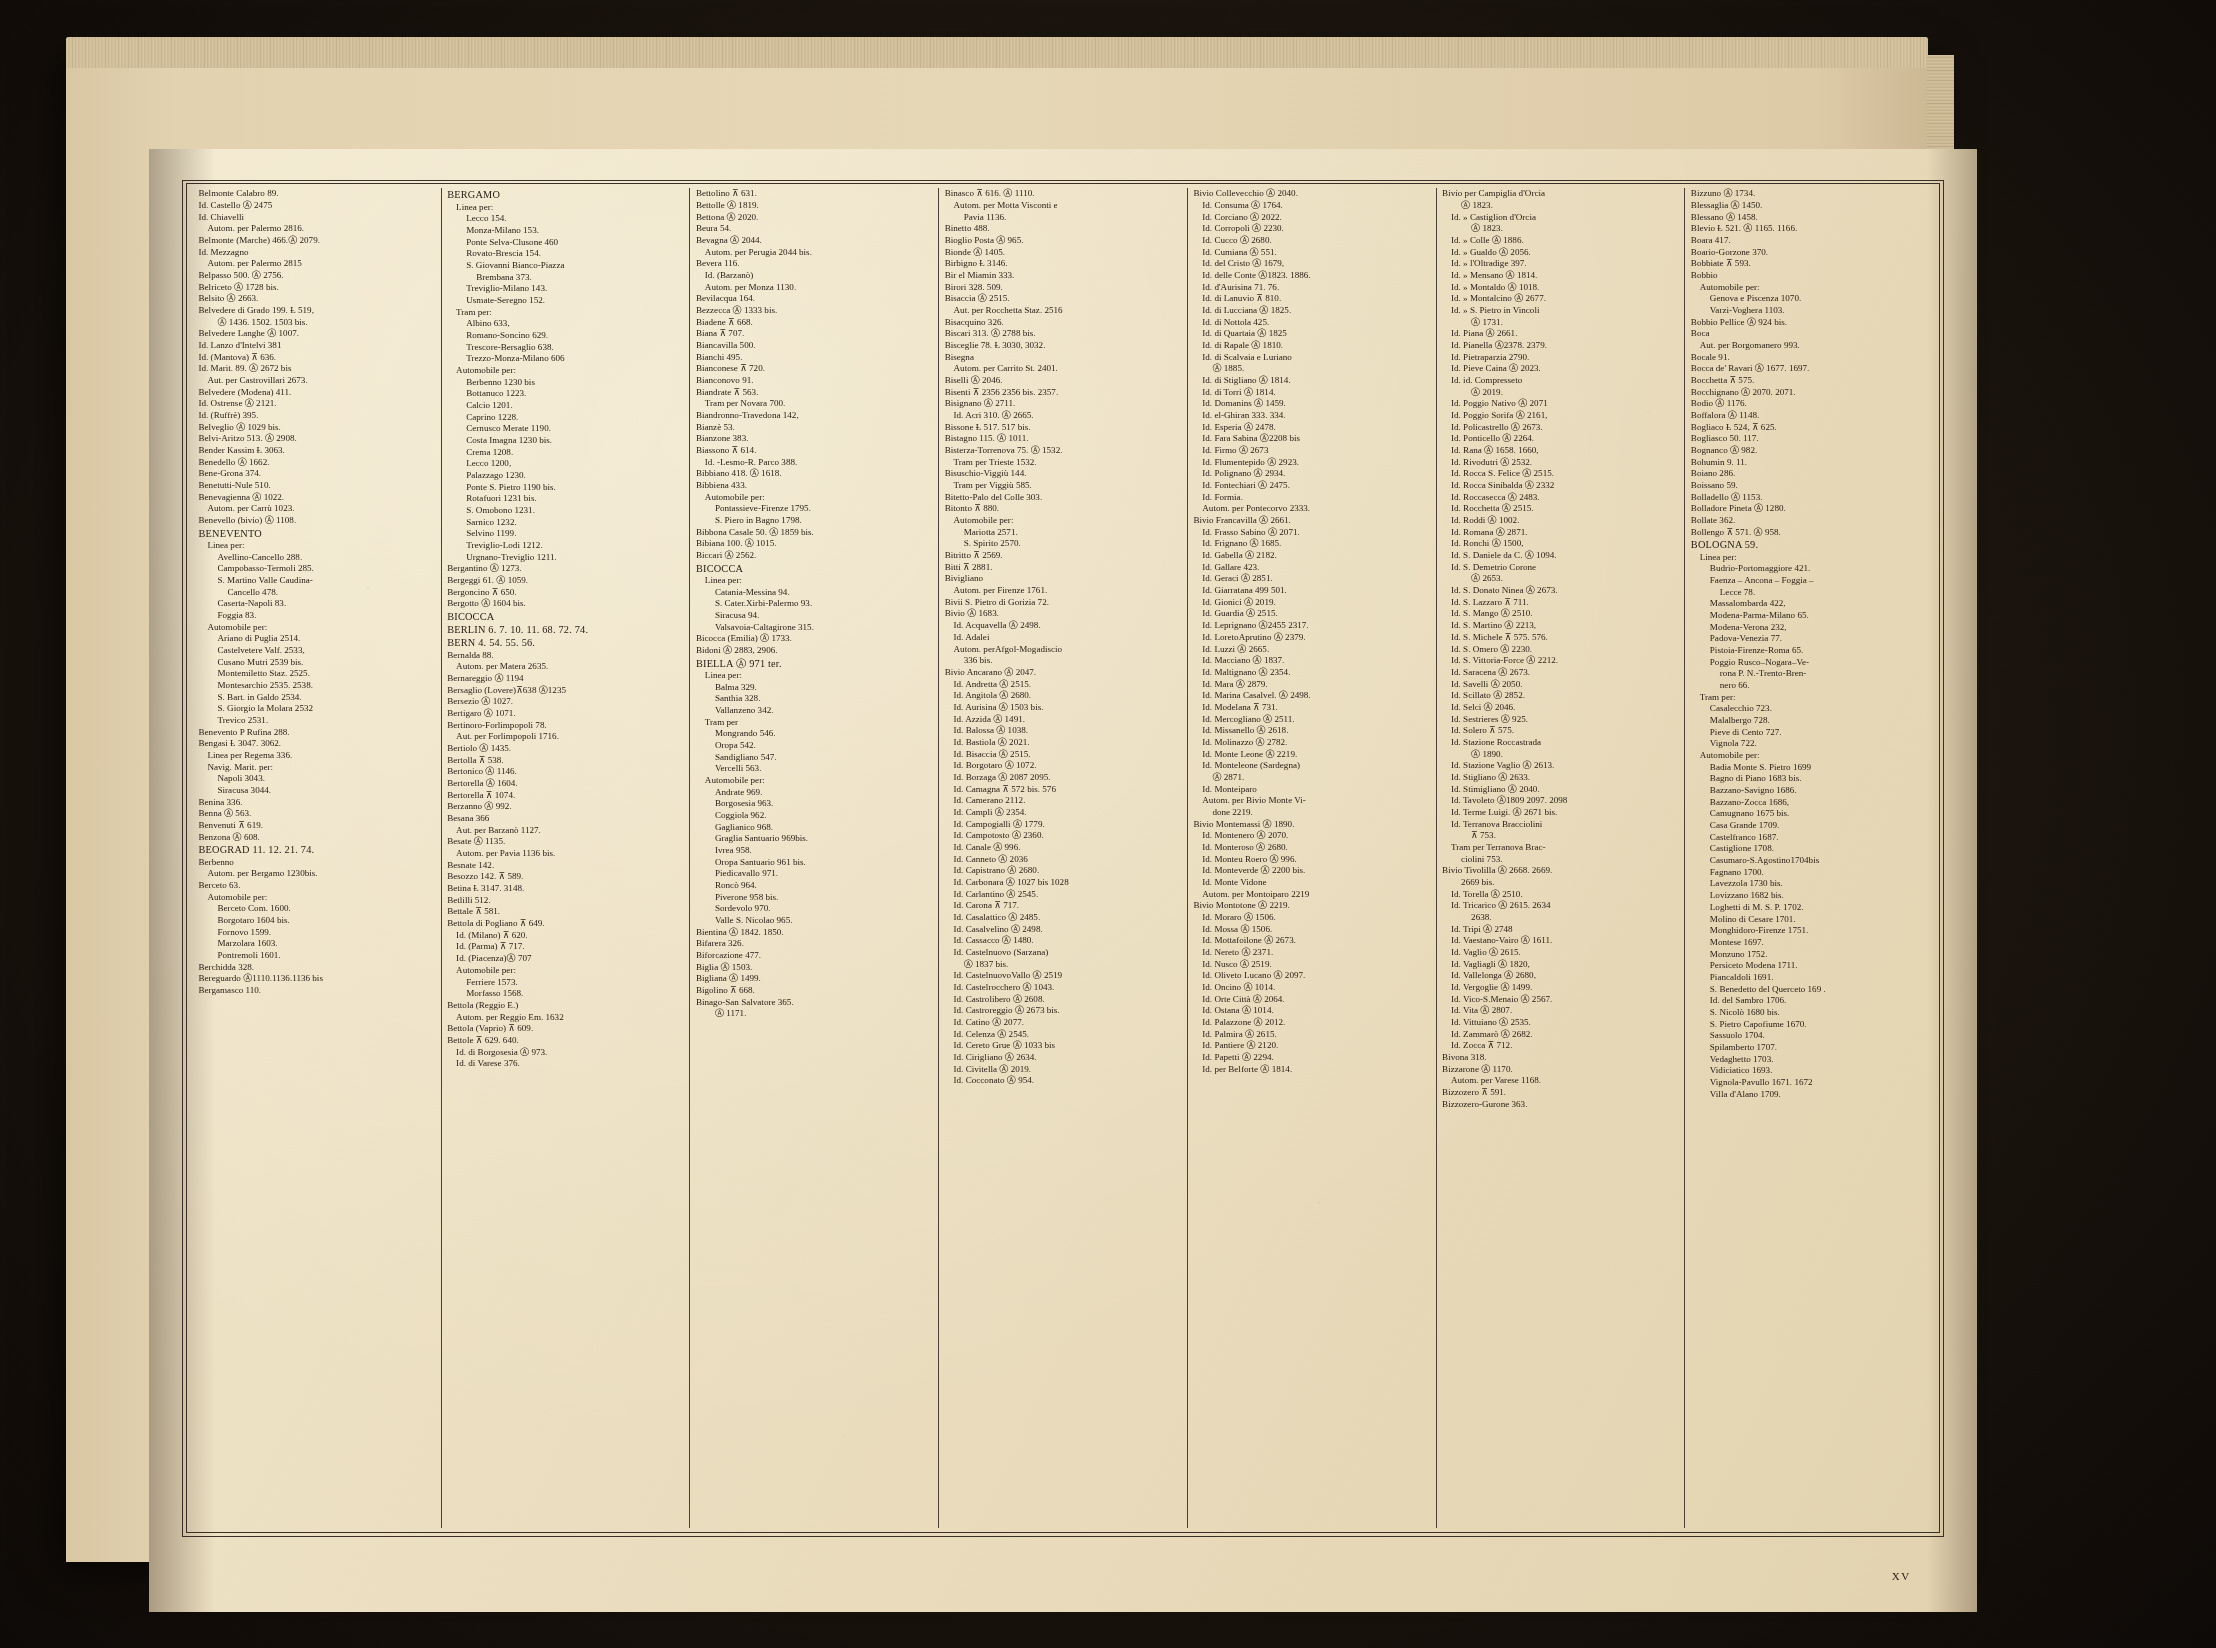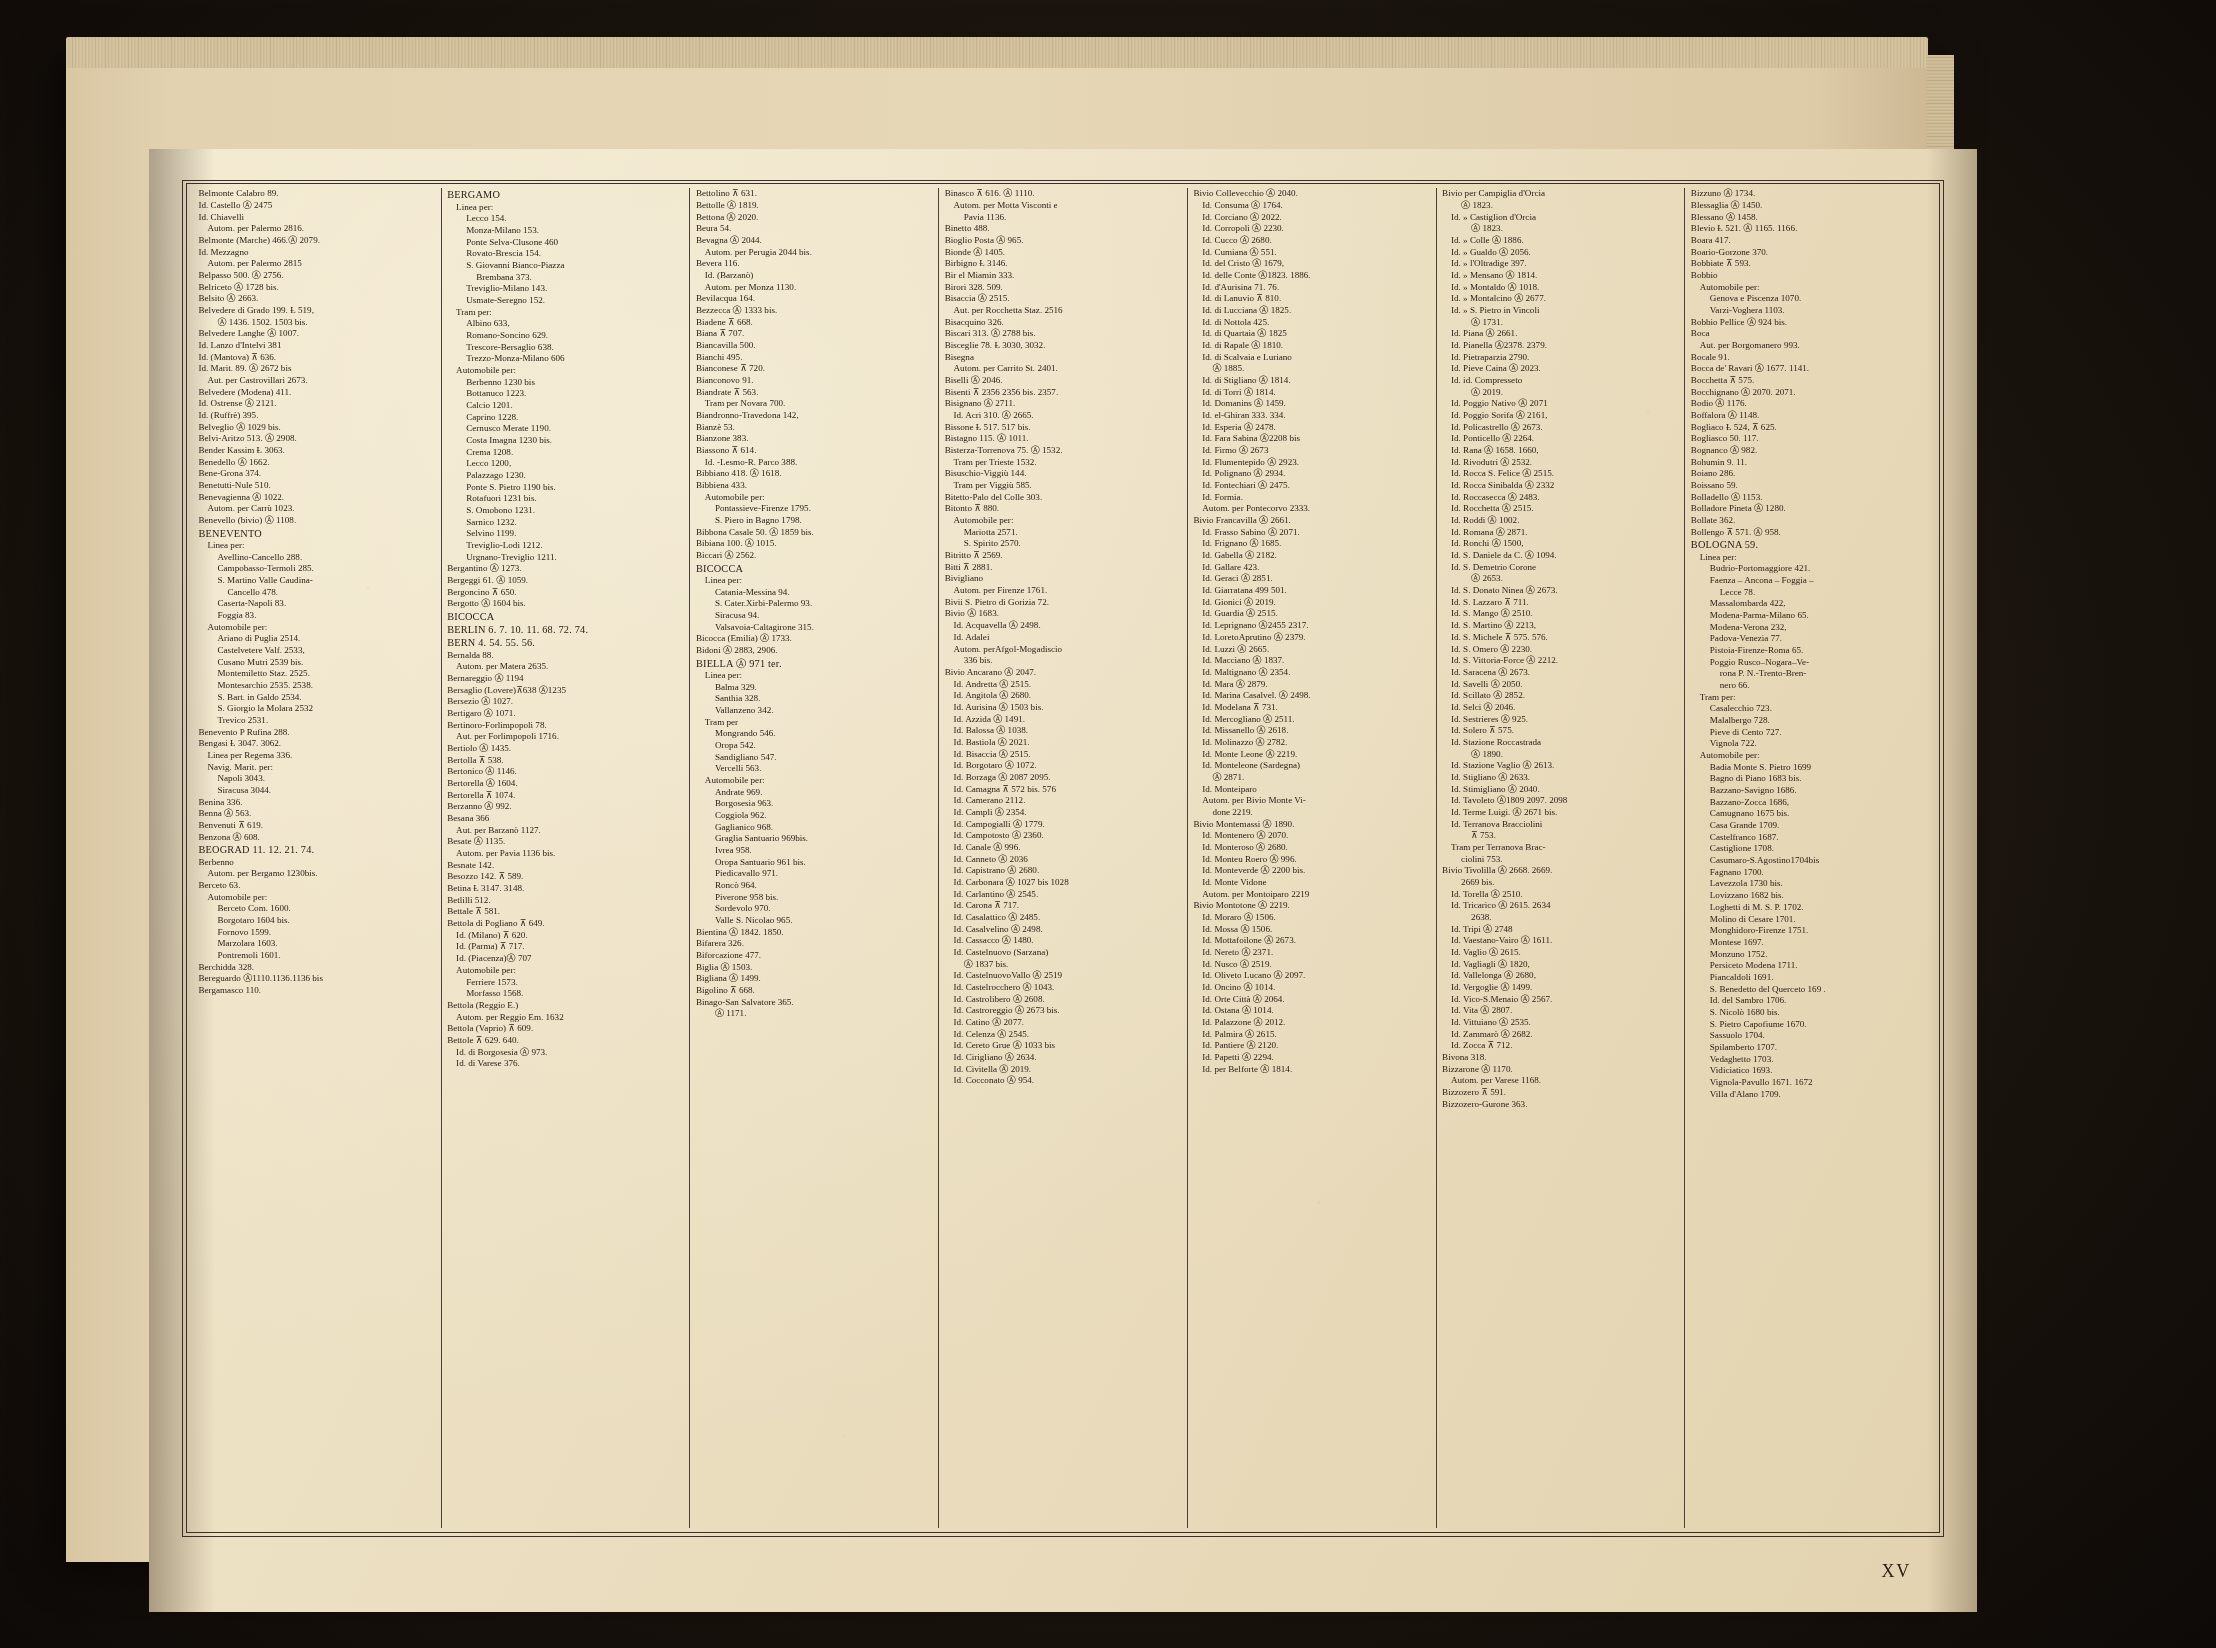--- a/index.html
+++ b/index.html
@@ -33,21 +33,21 @@
   .frame:before{content:"";position:absolute;left:2.8px;top:2.8px;right:2.8px;bottom:2.8px;border:0.6px solid #3a3028;}
   .cols{position:absolute;left:10px;top:7.8px;right:10px;bottom:7.8px;display:flex;}
   .col{flex:1 1 0;padding:0 5.5px;position:relative;}
   .col + .col{border-left:0.6px solid #4a4038;}
   .entry{font-size:9.1px;line-height:1.285;color:#2b2017;white-space:nowrap;}
   .ind1{padding-left:8.9px;}
   .ind2{padding-left:19px;}
   .ind3{padding-left:29px;}
   .hdr{font-weight:normal;font-size:10.3px;letter-spacing:0.2px;}
   .it{}
-  .folio{position:absolute;right:66px;bottom:30.5px;font-size:18px;letter-spacing:1.7px;color:#2b2017;}
+  .folio{position:absolute;right:66px;bottom:30.5px;font-size:11px;letter-spacing:1.7px;color:#2b2017;}
   .spine-shadow{position:absolute;left:0;top:0;width:66px;height:100%;
      background:linear-gradient(90deg, rgba(60,40,20,.38), rgba(60,40,20,0));}
   .right-shadow{position:absolute;right:0;top:0;width:50px;height:100%;
      background:linear-gradient(270deg, rgba(60,40,20,.30), rgba(60,40,20,0));}
 </style>
 </head>
 <body>
 
 <div class="scene">
   <div class="desk"></div>
@@ -527,21 +527,21 @@
               <div class="entry ind0">Boario-Gorzone 370.</div>
               <div class="entry ind0">Bobbiate ⊼ 593.</div>
               <div class="entry ind0">Bobbio</div>
               <div class="entry ind1 it">Automobile per:</div>
               <div class="entry ind2">Genova e Piscenza 1070.</div>
               <div class="entry ind2">Varzi-Voghera 1103.</div>
               <div class="entry ind0">Bobbio Pellice Ⓐ 924 bis.</div>
               <div class="entry ind0">Boca</div>
               <div class="entry ind1 it">Aut. per Borgomanero 993.</div>
               <div class="entry ind0">Bocale 91.</div>
-              <div class="entry ind0">Bocca de' Ravari Ⓐ 1677. 1141.</div>
+              <div class="entry ind0">Bocca de' Ravari Ⓐ 1677. 1697.</div>
               <div class="entry ind0">Bocchetta ⊼ 575.</div>
               <div class="entry ind0">Bocchignano Ⓐ 2070. 2071.</div>
               <div class="entry ind0">Bodio Ⓐ 1176.</div>
               <div class="entry ind0">Boffalora Ⓐ 1148.</div>
               <div class="entry ind0">Bogliaco Ƚ 524, ⊼ 625.</div>
               <div class="entry ind0">Bogliasco 50. 117.</div>
               <div class="entry ind0">Bognanco Ⓐ 982.</div>
               <div class="entry ind0">Bohumin 9. 11.</div>
               <div class="entry ind0">Boiano 286.</div>
               <div class="entry ind0">Boissano 59.</div>

